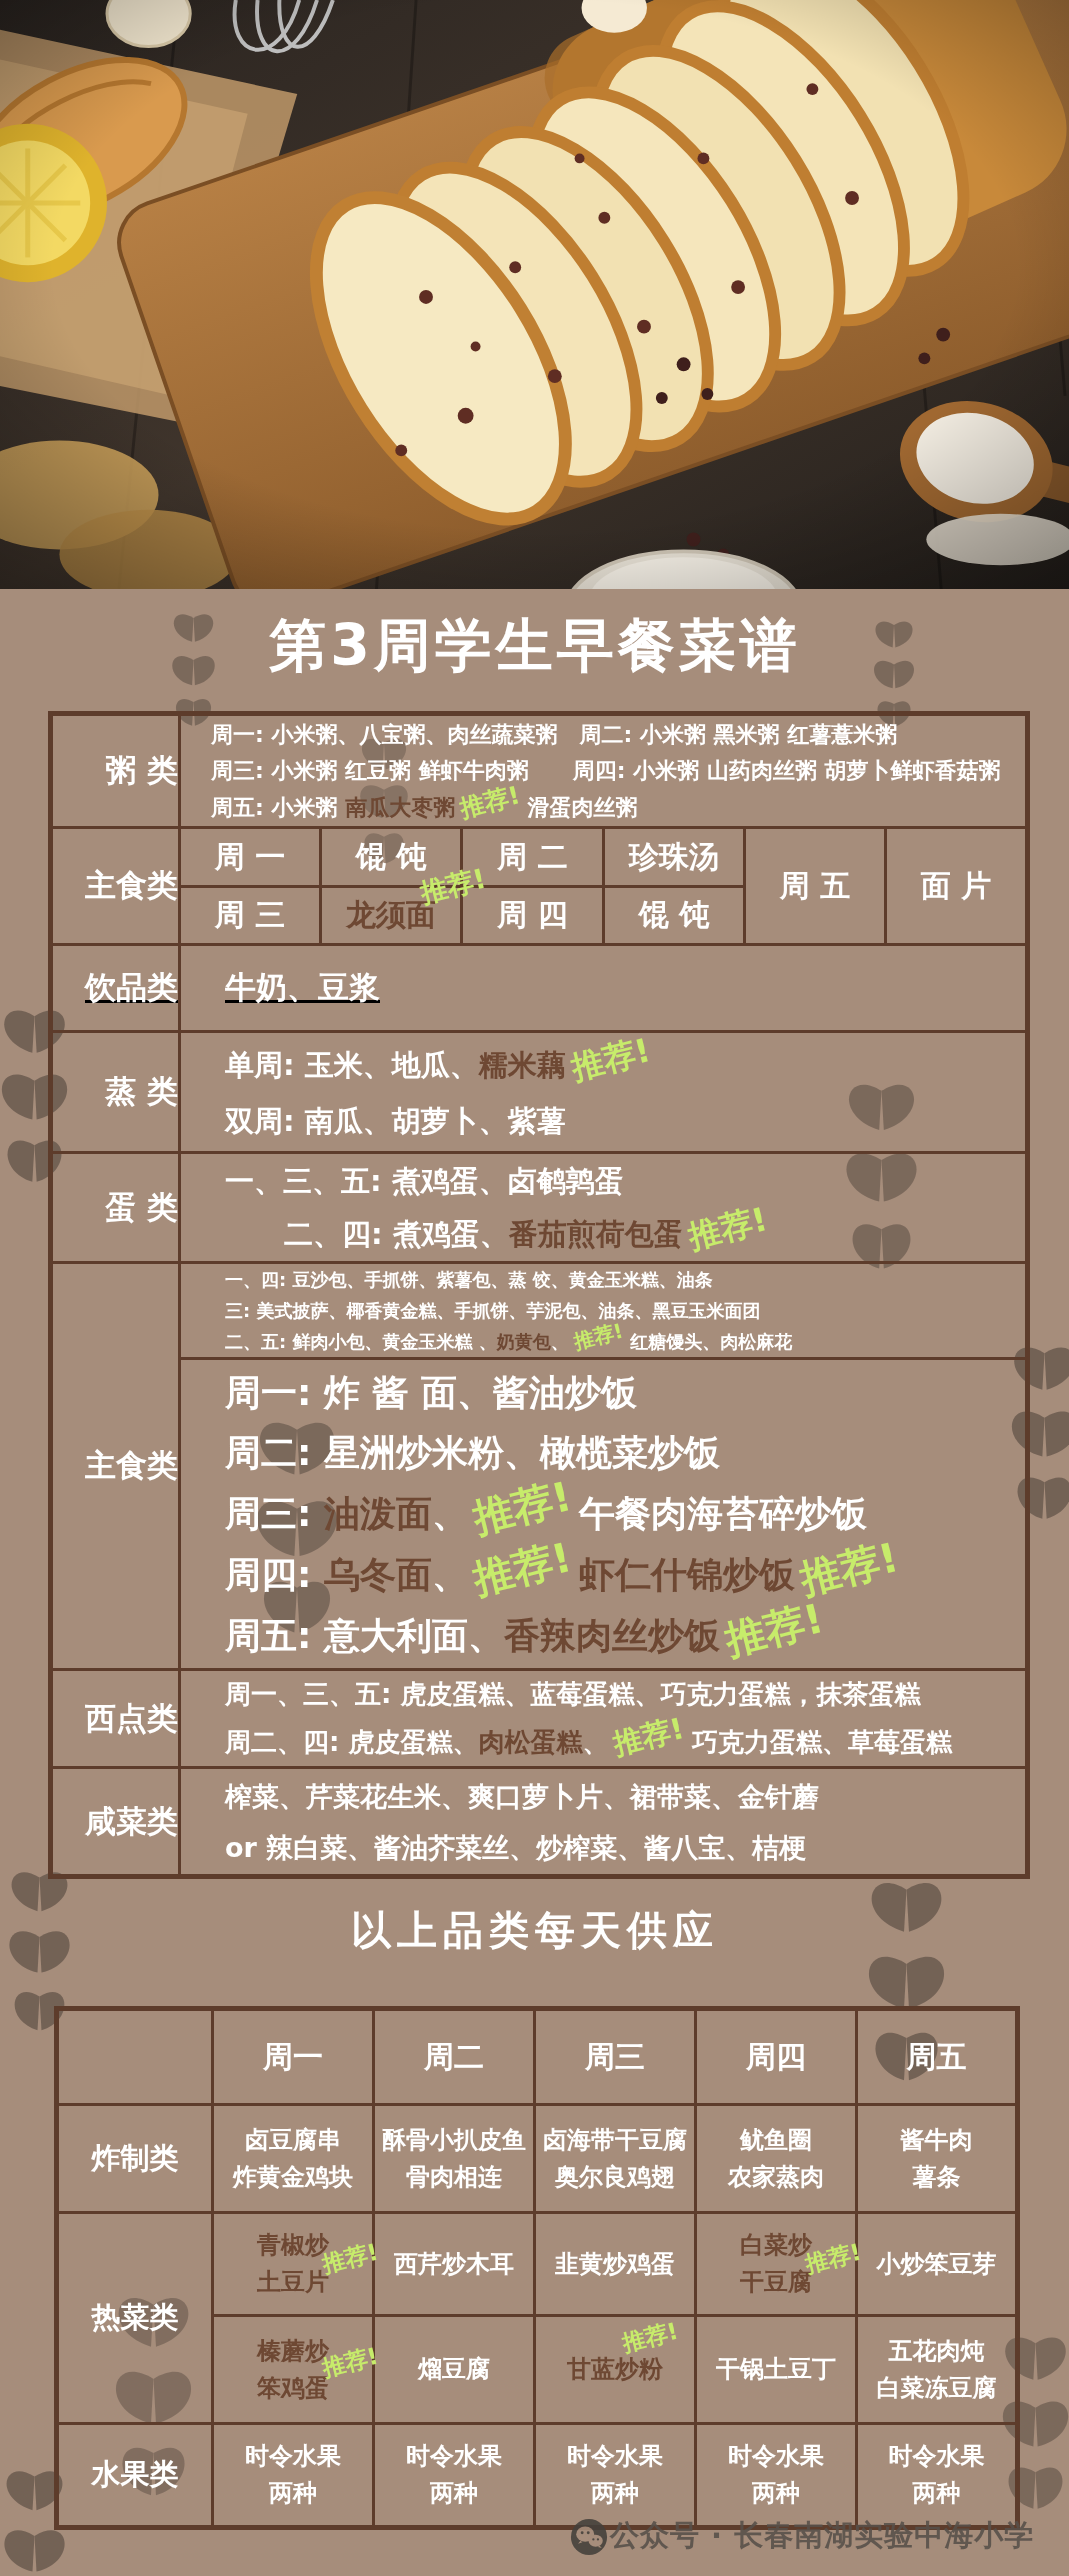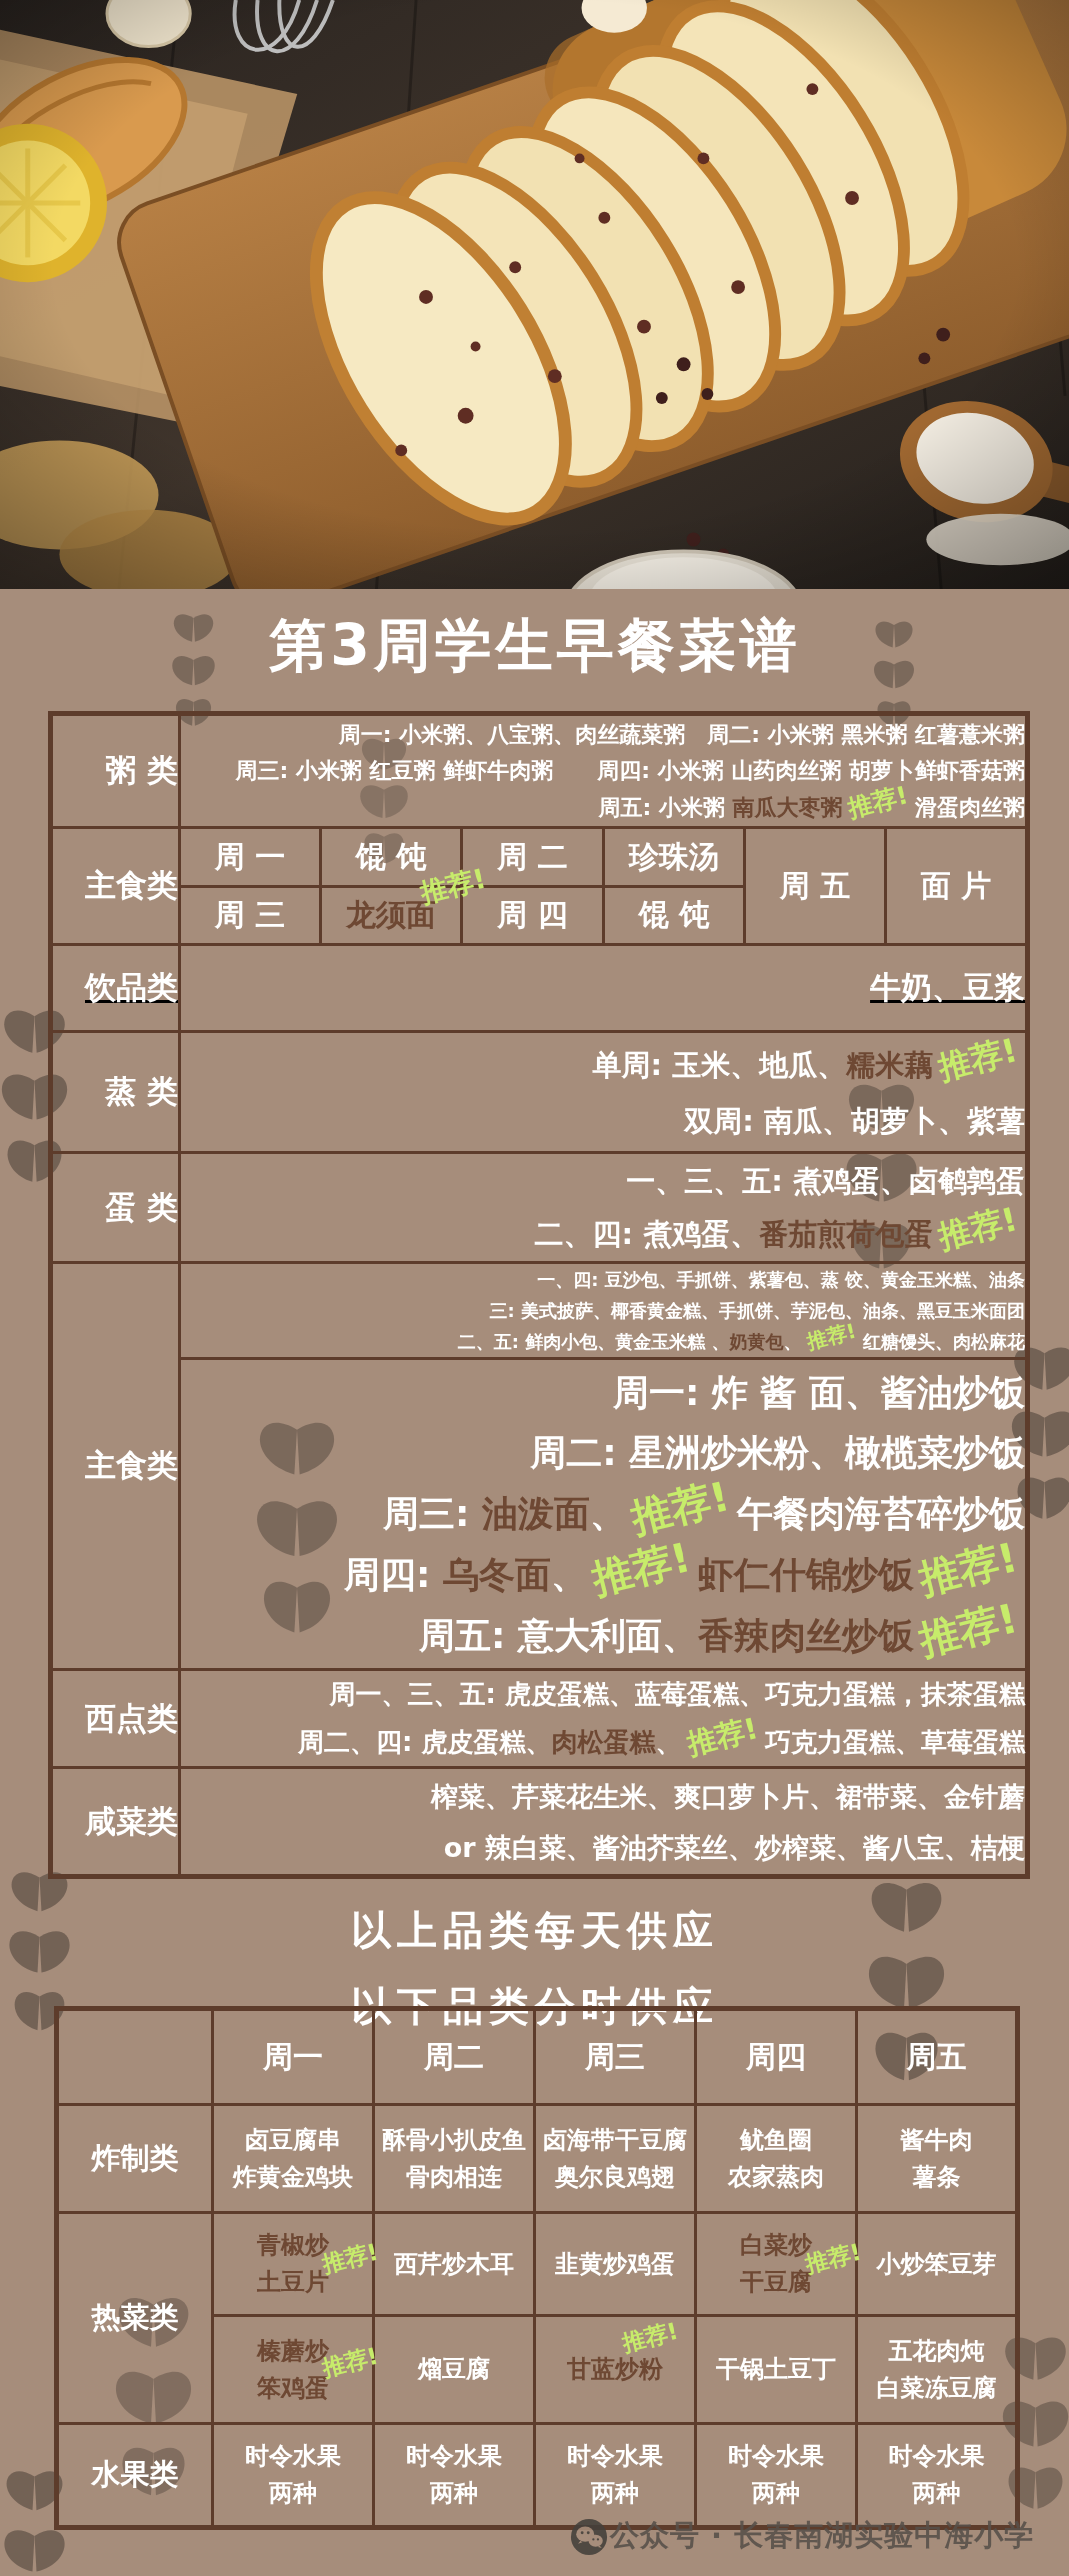--- a/index.html
+++ b/index.html
@@ -26,21 +26,21 @@
     color:var(--ink);font-size:57px;font-weight:900;letter-spacing:4px;z-index:2;margin:0;}
 
   
   table{border-collapse:collapse;table-layout:fixed;position:absolute;z-index:2;}
   td{border:3px solid var(--border);padding:0;vertical-align:middle;overflow:visible;}
   #upper-table{left:48px;top:711px;width:975px;border:5px solid var(--border);}
   #lower-table{left:54px;top:2006px;width:964px;border:5px solid var(--border);}
 
   .label-cell{color:var(--ink);font-size:31px;font-weight:800;text-align:right;}
 
-  .content{color:var(--ink);font-weight:800;text-align:right;}
+  .content{color:var(--ink);font-weight:800;text-align:left;}
   .line{white-space:nowrap;}
   .seg-w{color:var(--ink);}
   .seg-h{color:var(--hl);}
   .seg-r{color:var(--rec);display:inline-block;transform:rotate(-14deg) translateY(-5px);
          margin:0 6px;font-size:1.12em;font-weight:900;}
 
   tr.r-porridge{height:114px;} tr.r-noodles-a{height:59px;} tr.r-noodles-b{height:58px;}
   tr.r-drinks{height:87px;text-decoration:underline;} tr.r-steamed{height:121px;} tr.r-eggs{height:110px;}
   tr.r-staple-a{height:95px;} tr.r-staple-b{height:311px;}
   tr.r-pastry{height:97px;} tr.r-pickles{height:109px;}
@@ -344,21 +344,20 @@
           <td colspan="6" class="content c-pickles">
             <div class="line"><span class="seg-w">榨菜、芹菜花生米、爽口萝卜片、裙带菜、金针蘑</span></div>
             <div class="line"><span class="seg-w">or 辣白菜、酱油芥菜丝、炒榨菜、酱八宝、桔梗</span></div>
           </td>
         </tr>
       </tbody>
   </table>
 
   <div class="notice">
     <div class="notice-line">以上品类每天供应</div>
-    <div class="notice-line">以下品类分时供应</div>
   </div>
 
   <table id="lower-table">
     <colgroup>
       <col style="width:156px">
         <col style="width:161px">
         <col style="width:161px">
       <col style="width:161px">
         <col style="width:161px">
         <col style="width:161px">

